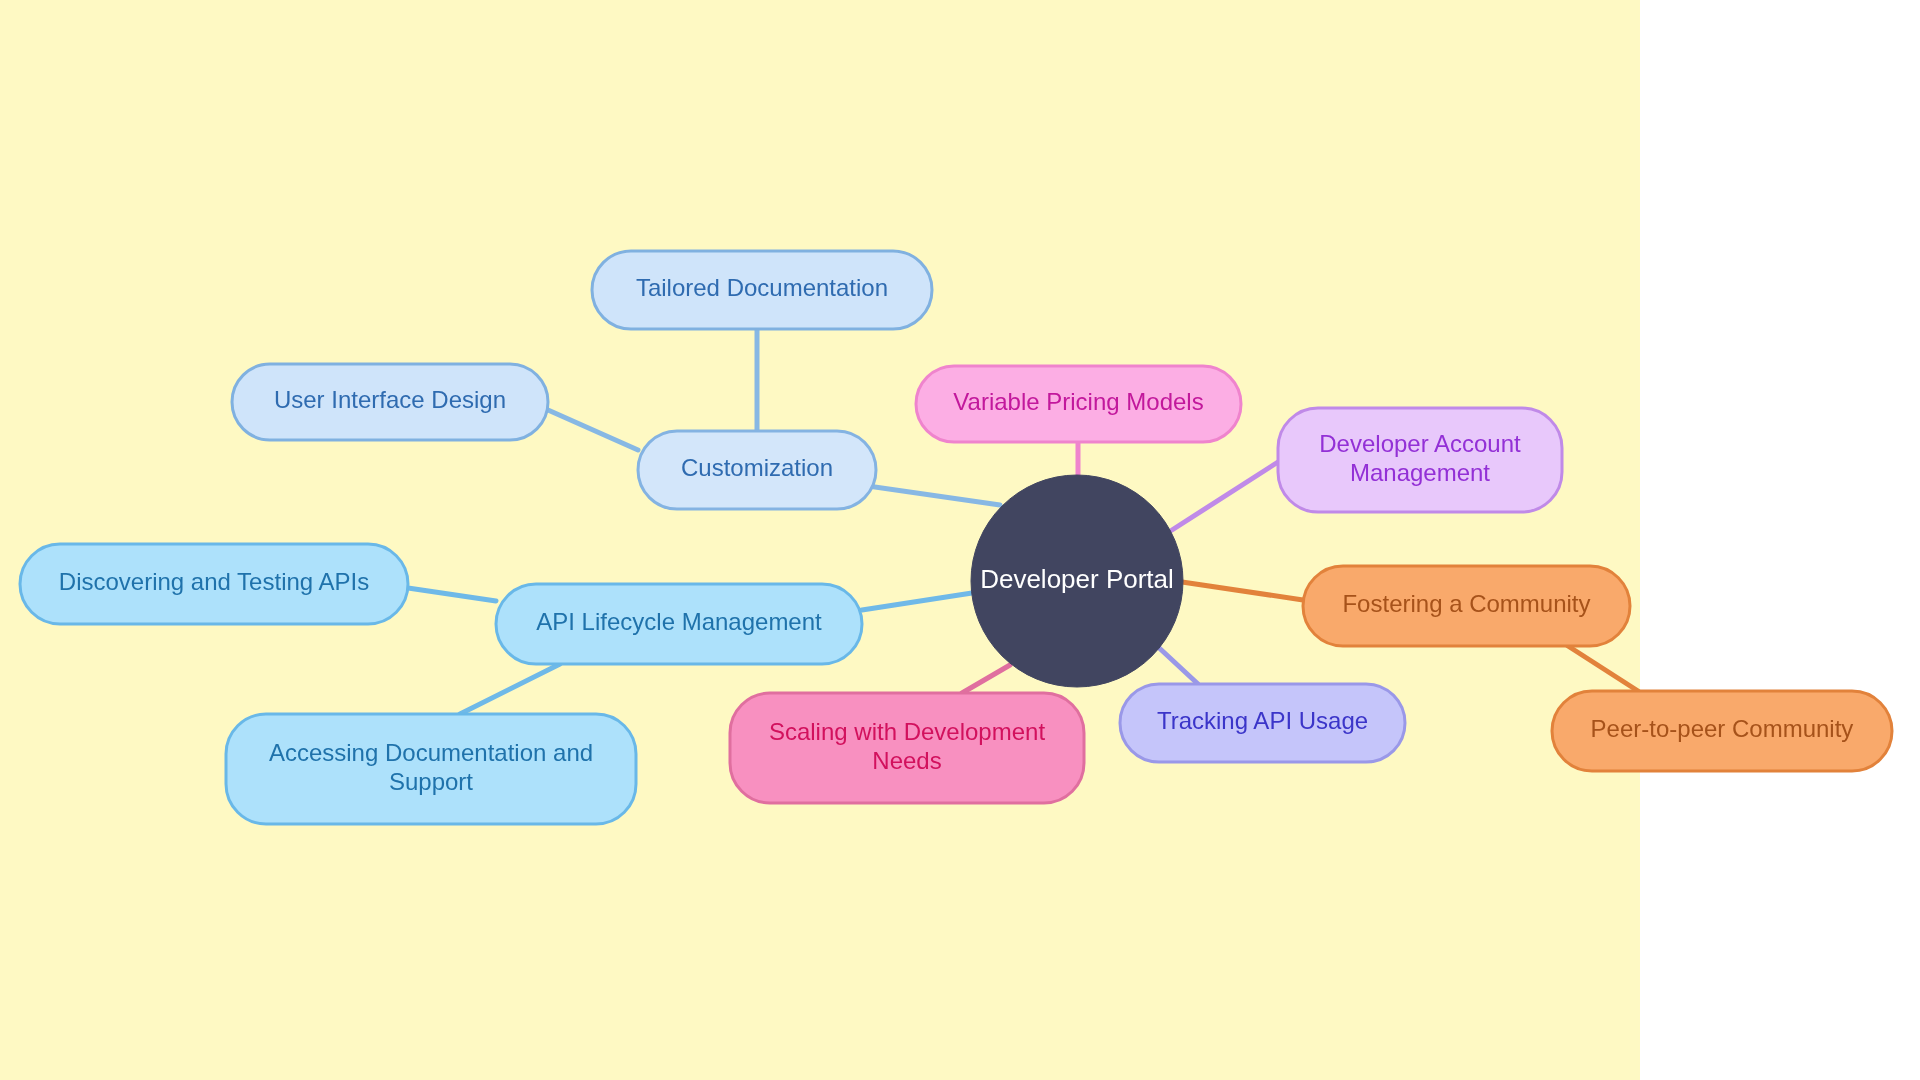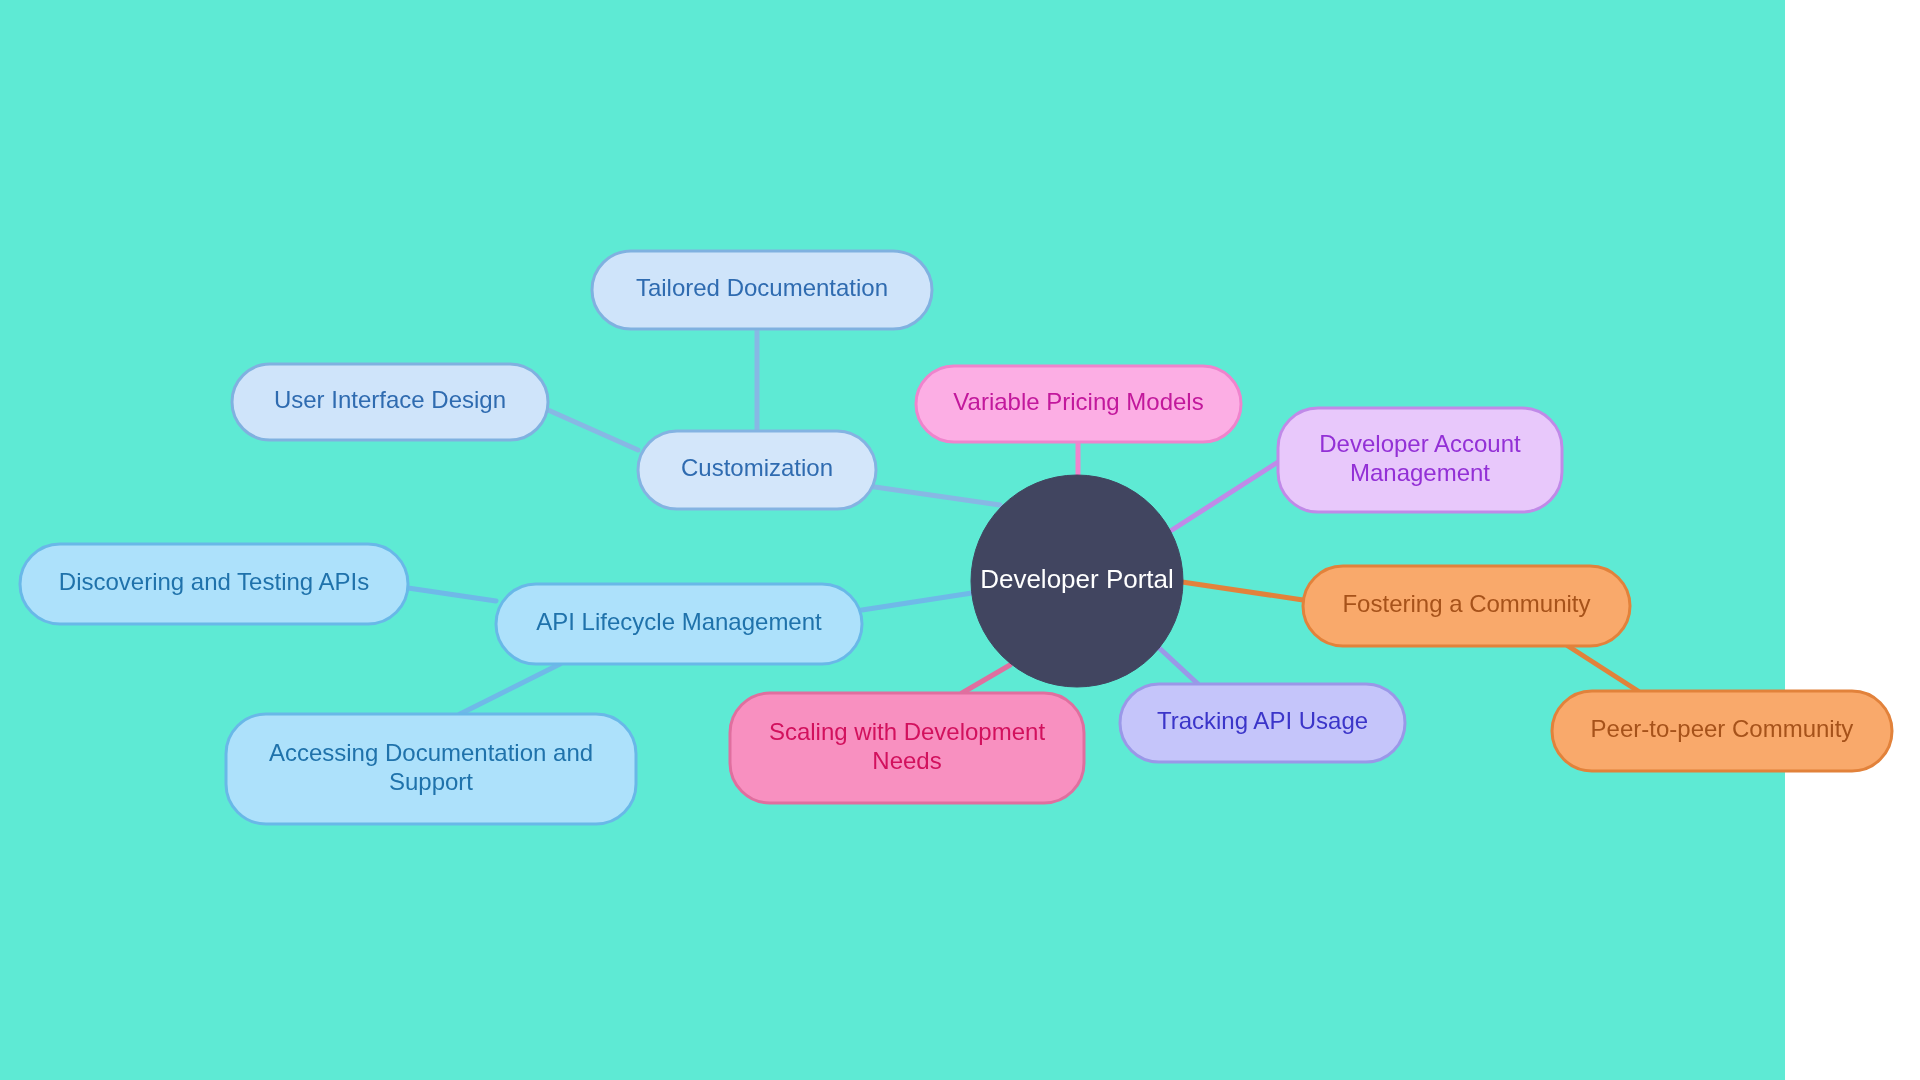--- a/index.html
+++ b/index.html
@@ -8,23 +8,23 @@
     background: #ffffff;
     width: 1920px;
     height: 1080px;
     overflow: hidden;
   }
   body {
     font-family: "Liberation Sans", sans-serif;
   }
   #mindmap-root {
     position: relative;
-    width: 1785px;
+    width: 1640px;
     height: 1080px;
-    background: #5eead4;
+    background: #fef9c3;
   }
   svg#mindmap-svg {
     display: block;
     width: 1920px;
     height: 1080px;
   }
   .edge-line {
     fill: none;
     stroke-linecap: round;
   }

